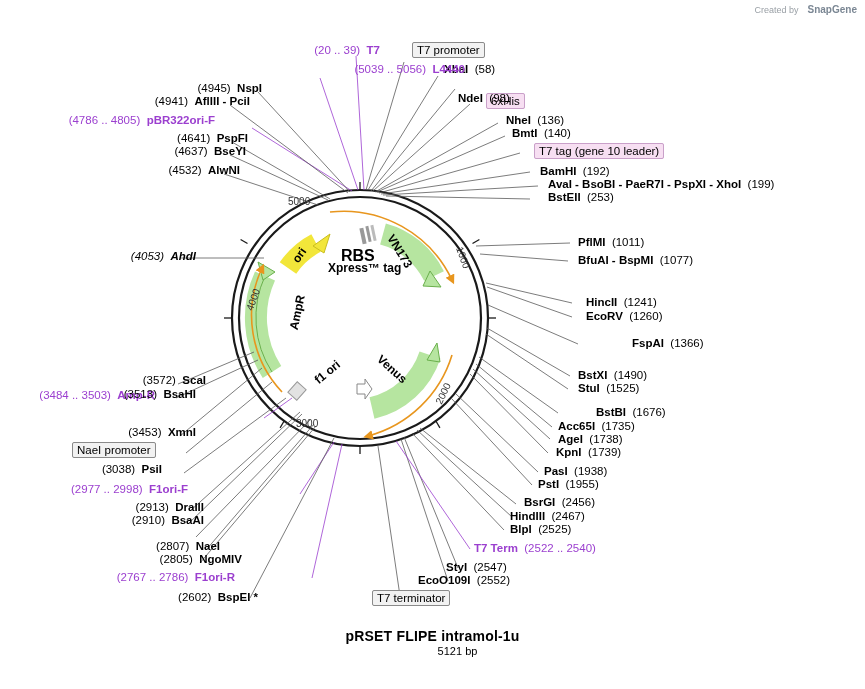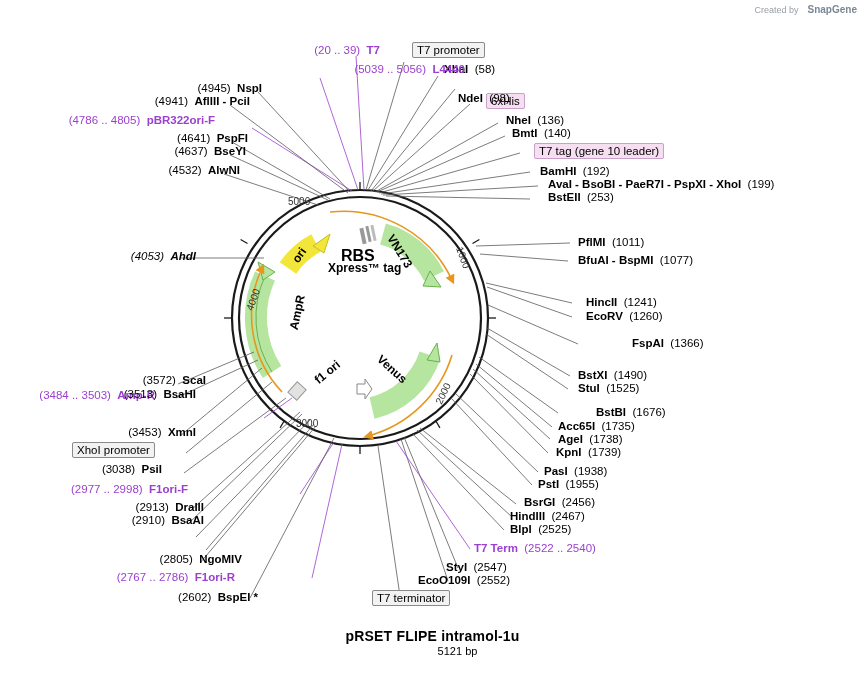--- a/index.html
+++ b/index.html
@@ -264,21 +264,21 @@
   <div class="lbl bold" style="left:280px;top:306px;transform:rotate(-78deg);font-size:12px;">AmpR</div>
   <div class="lbl bold" style="left:313px;top:366px;transform:rotate(-40deg);font-size:12px;">f1 ori</div>
   <div class="lbl bold" style="left:374px;top:363px;transform:rotate(42deg);font-size:12px;">Venus</div>
   <div class="lbl bold" style="left:381px;top:245px;transform:rotate(58deg);font-size:12px;">VN173</div>
   <div class="lbl bold" style="left:341px;top:249px;font-size:16px;">RBS</div>
   <div class="lbl bold" style="left:328px;top:262px;font-size:12px;">Xpress™ tag</div>
 
   <div class="lbl" style="left:412px;top:44px;"><span class="boxed">T7 promoter</span></div>
   <div class="lbl" style="left:486px;top:95px;"><span class="boxed-pink">6xHis</span></div>
   <div class="lbl" style="left:534px;top:145px;"><span class="boxed-pink">T7 tag (gene 10 leader)</span></div>
-  <div class="lbl" style="left:72px;top:444px;"><span class="boxed">XhoI promoter</span></div>
+  <div class="lbl" style="left:72px;top:444px;"><span class="boxed">NaeI promoter</span></div>
   <div class="lbl" style="left:372px;top:592px;"><span class="boxed">T7 terminator</span></div>
 
   <div class="lbl right" style="left:444px;top:63px;"><span class="bold">XbaI</span> &nbsp;<span class="pos">(58)</span></div>
   <div class="lbl right" style="left:458px;top:76px;margin-top:16px;"><span class="bold">NdeI</span> &nbsp;<span class="pos">(98)</span></div>
   <div class="lbl right" style="left:506px;top:114px;"><span class="bold">NheI</span> &nbsp;<span class="pos">(136)</span></div>
   <div class="lbl right" style="left:512px;top:127px;"><span class="bold">BmtI</span> &nbsp;<span class="pos">(140)</span></div>
   <div class="lbl right" style="left:540px;top:165px;"><span class="bold">BamHI</span> &nbsp;<span class="pos">(192)</span></div>
   <div class="lbl right" style="left:548px;top:178px;"><span class="bold">AvaI  -  BsoBI  -  PaeR7I  -  PspXI  -  XhoI</span> &nbsp;<span class="pos">(199)</span></div>
   <div class="lbl right" style="left:548px;top:191px;"><span class="bold">BstEII</span> &nbsp;<span class="pos">(253)</span></div>
 
@@ -321,19 +321,20 @@
   <div class="lbl left" style="left:0px;top:132px;width:248px;"><span class="pos">(4641)</span> &nbsp;<span class="bold">PspFI</span></div>
   <div class="lbl left" style="left:0px;top:145px;width:246px;"><span class="pos">(4637)</span> &nbsp;<span class="bold">BseYI</span></div>
   <div class="lbl left" style="left:0px;top:164px;width:240px;"><span class="pos">(4532)</span> &nbsp;<span class="bold">AlwNI</span></div>
   <div class="lbl left" style="left:0px;top:250px;width:196px;font-style:italic;"><span class="pos">(4053)</span> &nbsp;<span class="bold">AhdI</span></div>
   <div class="lbl left" style="left:12px;top:374px;width:194px;"><span class="pos">(3572)</span> &nbsp;<span class="bold">ScaI</span></div>
   <div class="lbl left" style="left:0px;top:388px;width:196px;"><span class="pos">(3513)</span> &nbsp;<span class="bold">BsaHI</span></div>
   <div class="lbl left" style="left:0px;top:426px;width:196px;"><span class="pos">(3453)</span> &nbsp;<span class="bold">XmnI</span></div>
   <div class="lbl left" style="left:0px;top:463px;width:162px;"><span class="pos">(3038)</span> &nbsp;<span class="bold">PsiI</span></div>
   <div class="lbl left" style="left:0px;top:501px;width:204px;"><span class="pos">(2913)</span> &nbsp;<span class="bold">DraIII</span></div>
   <div class="lbl left" style="left:0px;top:514px;width:204px;"><span class="pos">(2910)</span> &nbsp;<span class="bold">BsaAI</span></div>
+  <div class="lbl left" style="left:0px;top:540px;width:220px;"><span class="pos">(2807)</span> &nbsp;<span class="bold">NaeI</span></div>
   <div class="lbl left" style="left:0px;top:553px;width:228px;margin-left:14px;"><span class="pos">(2805)</span> &nbsp;<span class="bold">NgoMIV</span></div>
   <div class="lbl left" style="left:0px;top:591px;width:258px;"><span class="pos">(2602)</span> &nbsp;<span class="bold">BspEI *</span></div>
 
   <div id="title">pRSET FLIPE intramol-1u</div>
   <div id="subtitle">5121 bp</div>
 
 </div>
 
 </body></html>

